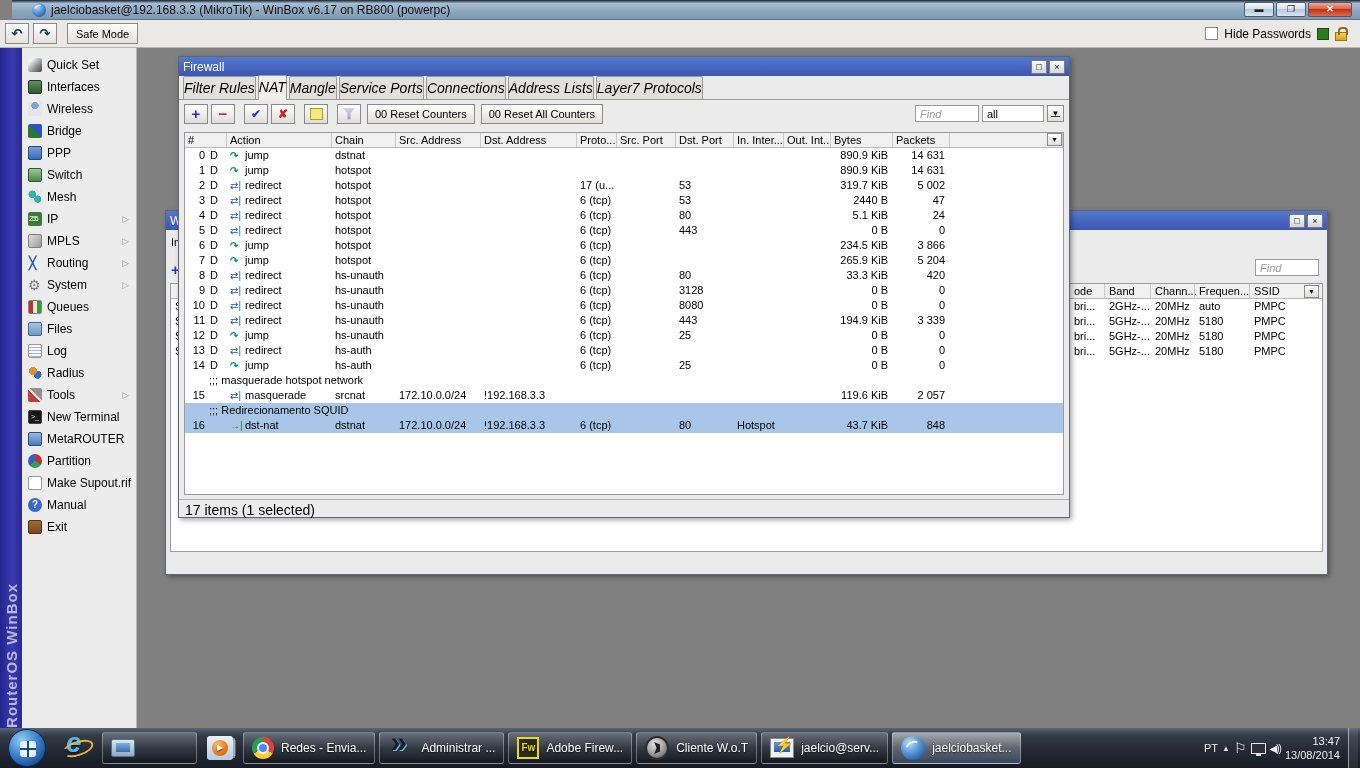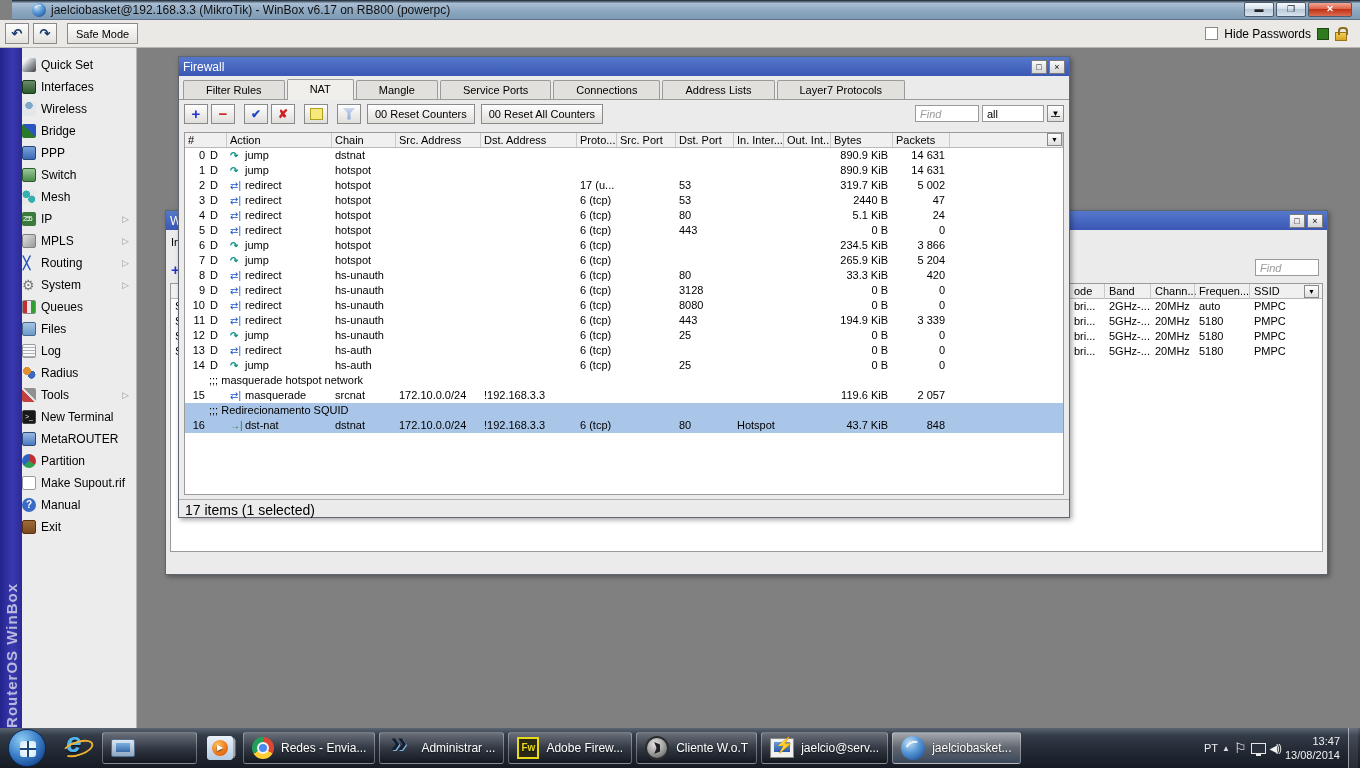--- a/index.html
+++ b/index.html
@@ -26,21 +26,21 @@
   .checkbox{width:13px;height:13px;background:#fff;border:1px solid #8a8a8a;}
   .greensq{width:12px;height:12px;background:#2e7a1e;border:1px solid #1c4a10;}
   .lock{position:relative;width:12px;height:9px;background:linear-gradient(#f2cf56,#d9a31e);border:1px solid #96751a;margin-top:6px;}
   .lock::before{content:"";position:absolute;left:2px;top:-6px;width:6px;height:6px;border:2px solid #8a6f1d;border-bottom:none;border-radius:4px 4px 0 0;}
 
   
   #brand{position:absolute;left:0;top:48px;width:22px;height:680px;background:linear-gradient(90deg,#23238c,#3a3ab0 55%,#2a2a96);
     display:flex;align-items:flex-end;justify-content:center;}
   #brand span{writing-mode:vertical-rl;transform:rotate(180deg);color:#b9b9dd;font-size:15px;font-weight:bold;letter-spacing:1px;padding-bottom:34px;}
   #sidebar{position:absolute;left:22px;top:48px;width:115px;height:680px;background:#ececec;border-right:1px solid #b5b5b5;padding-top:6px;}
-  .menu-item{position:relative;height:22px;display:flex;align-items:center;padding-left:0;gap:5px;font-size:12px;cursor:default;}
+  .menu-item{position:relative;height:22px;display:flex;align-items:center;padding-left:6px;gap:5px;font-size:12px;cursor:default;}
   .menu-item .arrow{position:absolute;right:7px;color:#9a9a9a;font-size:9px;}
   .mi{width:14px;height:14px;flex:0 0 14px;display:inline-block;position:relative;border-radius:2px;}
 
   [data-name="quickset-icon"]{background:linear-gradient(135deg,#f2f2f2 20%,#9aa0a8 55%,#555 90%);}
   [data-name="interfaces-icon"]{background:linear-gradient(#6a8a6a,#2d5a2d);border:1px solid #1a3a1a;}
   [data-name="wireless-icon"]{background:radial-gradient(circle at 50% 25%,#7fa8cc 28%,#e3e6ea 30%);}
   [data-name="bridge-icon"]{background:linear-gradient(45deg,#2a7a2a 50%,#2a55c0 50%);}
   [data-name="ppp-icon"]{background:linear-gradient(#7aa0d8,#3a6ab8);border:1px solid #24487e;}
   [data-name="switch-icon"]{background:linear-gradient(#9ac89a,#4a8a4a);border:1px solid #2e5a2e;}
   [data-name="mesh-icon"]{background:radial-gradient(circle at 30% 30%,#35b0b0 26%,transparent 28%),radial-gradient(circle at 70% 65%,#35b0b0 26%,transparent 28%),#e8e8e8;}
@@ -67,21 +67,21 @@
 
   
   .cwin{position:absolute;background:#ebebeb;border:1px solid #5f6670;box-shadow:2px 2px 5px rgba(0,0,0,.35);}
   .cwin-title{height:19px;background:linear-gradient(#5578cc,#3a57b4);color:#fff;font-size:12px;display:flex;align-items:center;padding:0 4px;}
   .wbtns{margin-left:auto;display:flex;gap:2px;}
   .wbtn{width:16px;height:14px;background:linear-gradient(#fafafa,#d6d6d6);border:1px solid #7a7a7a;font-size:9px;line-height:12px;text-align:center;color:#111;}
 
   
   #fw{left:178px;top:56px;width:892px;height:462px;z-index:3;}
   #fw-tabs{display:flex;align-items:flex-end;padding:3px 0 0 4px;height:24px;border-bottom:1px solid #9a9a9a;}
-  .tab{border:1px solid #9a9a9a;border-bottom:none;background:#e2e0dc;padding:3px 22px 3px;font-size:11px;margin-right:2px;border-radius:2px 2px 0 0;position:relative;}
+  .tab{border:1px solid #9a9a9a;border-bottom:none;background:#e2e0dc;padding:3px 0 3px;font-size:14px;margin-right:2px;border-radius:2px 2px 0 0;position:relative;font-style:italic;}
   .tab.active{background:#f0efec;top:1px;padding-bottom:5px;font-weight:normal;}
   #fw-tools{display:flex;align-items:center;gap:3px;padding:3px 5px;height:27px;}
   .tbtn{width:24px;height:20px;border:1px solid #8a8a8a;background:linear-gradient(#fefefe,#e0dedb);display:flex;align-items:center;justify-content:center;font-size:12px;font-weight:bold;}
   .plus{color:#2233cc;font-size:15px;}
   .minus{color:#cc2222;font-size:15px;}
   .chk{color:#2244cc;}
   .crs{color:#cc2222;}
   .note{width:13px;height:12px;background:#f6e87a;border:1px solid #b0a020;}
   .funnel{width:13px;height:12px;background:linear-gradient(#cdd8ef,#8fa6d8);clip-path:polygon(0 0,100% 0,62% 45%,62% 100%,38% 100%,38% 45%);}
   .lblbtn{height:20px;border:1px solid #8a8a8a;background:linear-gradient(#fefefe,#e0dedb);font-size:11px;display:flex;align-items:center;padding:0 7px;margin-left:3px;}

